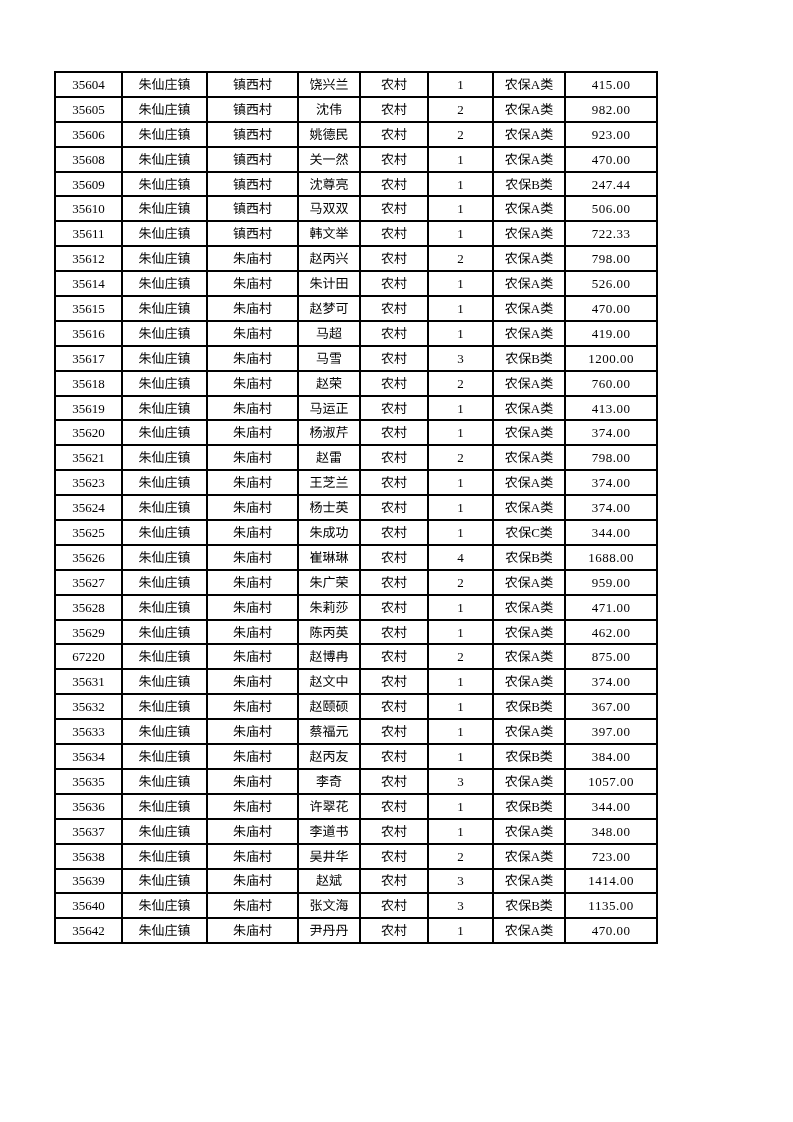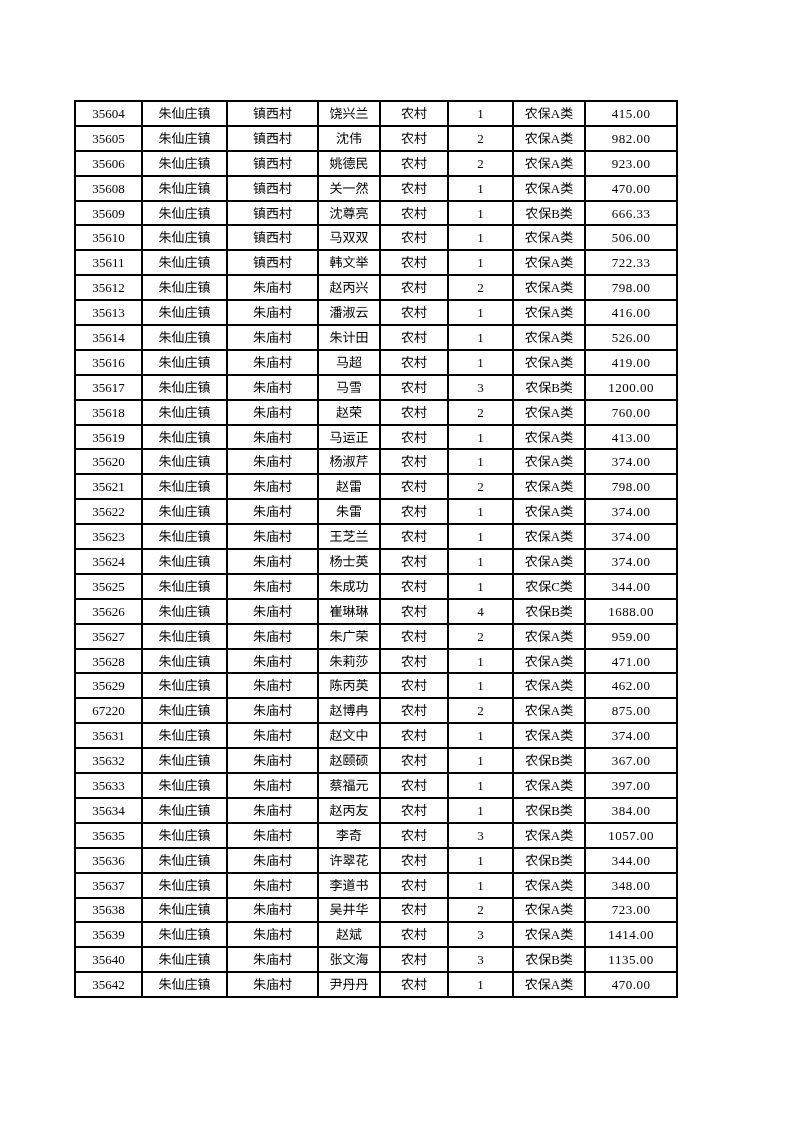--- a/index.html
+++ b/index.html
@@ -11,26 +11,25 @@
     position: relative;
     width: 793px;
     height: 1122px;
     background: #ffffff;
     color: #000000;
     font-family: "Liberation Serif", "DejaVu Serif", serif;
     overflow: hidden;
   }
   table.roster {
     position: absolute;
-    left: 74px;
+    left: 54px;
     top: 71px;
     border-collapse: collapse;
     table-layout: fixed;
     width: 602px;
-    margin-top: 29px;
   }
   table.roster td {
     border: 2px solid #000000;
     height: 22.9px;
     padding: 0;
     text-align: center;
     vertical-align: middle;
     font-size: 13px;
     line-height: 1;
     white-space: nowrap;
@@ -97,21 +96,21 @@
           <td class="col-amount">470.00</td>
         </tr>
         <tr>
           <td class="col-serial">35609</td>
           <td class="col-town">朱仙庄镇</td>
           <td class="col-village">镇西村</td>
           <td class="col-person">沈尊亮</td>
           <td class="col-household">农村</td>
           <td class="col-count">1</td>
           <td class="col-class">农保B类</td>
-          <td class="col-amount">666.33</td>
+          <td class="col-amount">247.44</td>
         </tr>
         <tr>
           <td class="col-serial">35610</td>
           <td class="col-town">朱仙庄镇</td>
           <td class="col-village">镇西村</td>
           <td class="col-person">马双双</td>
           <td class="col-household">农村</td>
           <td class="col-count">1</td>
           <td class="col-class">农保A类</td>
           <td class="col-amount">506.00</td>
@@ -130,40 +129,40 @@
           <td class="col-serial">35612</td>
           <td class="col-town">朱仙庄镇</td>
           <td class="col-village">朱庙村</td>
           <td class="col-person">赵丙兴</td>
           <td class="col-household">农村</td>
           <td class="col-count">2</td>
           <td class="col-class">农保A类</td>
           <td class="col-amount">798.00</td>
         </tr>
         <tr>
-          <td class="col-serial">35613</td>
-          <td class="col-town">朱仙庄镇</td>
-          <td class="col-village">朱庙村</td>
-          <td class="col-person">潘淑云</td>
-          <td class="col-household">农村</td>
-          <td class="col-count">1</td>
-          <td class="col-class">农保A类</td>
-          <td class="col-amount">416.00</td>
-        </tr>
-        <tr>
           <td class="col-serial">35614</td>
           <td class="col-town">朱仙庄镇</td>
           <td class="col-village">朱庙村</td>
           <td class="col-person">朱计田</td>
           <td class="col-household">农村</td>
           <td class="col-count">1</td>
           <td class="col-class">农保A类</td>
           <td class="col-amount">526.00</td>
         </tr>
         <tr>
+          <td class="col-serial">35615</td>
+          <td class="col-town">朱仙庄镇</td>
+          <td class="col-village">朱庙村</td>
+          <td class="col-person">赵梦可</td>
+          <td class="col-household">农村</td>
+          <td class="col-count">1</td>
+          <td class="col-class">农保A类</td>
+          <td class="col-amount">470.00</td>
+        </tr>
+        <tr>
           <td class="col-serial">35616</td>
           <td class="col-town">朱仙庄镇</td>
           <td class="col-village">朱庙村</td>
           <td class="col-person">马超</td>
           <td class="col-household">农村</td>
           <td class="col-count">1</td>
           <td class="col-class">农保A类</td>
           <td class="col-amount">419.00</td>
         </tr>
         <tr>
@@ -208,30 +207,20 @@
         </tr>
         <tr>
           <td class="col-serial">35621</td>
           <td class="col-town">朱仙庄镇</td>
           <td class="col-village">朱庙村</td>
           <td class="col-person">赵雷</td>
           <td class="col-household">农村</td>
           <td class="col-count">2</td>
           <td class="col-class">农保A类</td>
           <td class="col-amount">798.00</td>
-        </tr>
-        <tr>
-          <td class="col-serial">35622</td>
-          <td class="col-town">朱仙庄镇</td>
-          <td class="col-village">朱庙村</td>
-          <td class="col-person">朱雷</td>
-          <td class="col-household">农村</td>
-          <td class="col-count">1</td>
-          <td class="col-class">农保A类</td>
-          <td class="col-amount">374.00</td>
         </tr>
         <tr>
           <td class="col-serial">35623</td>
           <td class="col-town">朱仙庄镇</td>
           <td class="col-village">朱庙村</td>
           <td class="col-person">王芝兰</td>
           <td class="col-household">农村</td>
           <td class="col-count">1</td>
           <td class="col-class">农保A类</td>
           <td class="col-amount">374.00</td>

